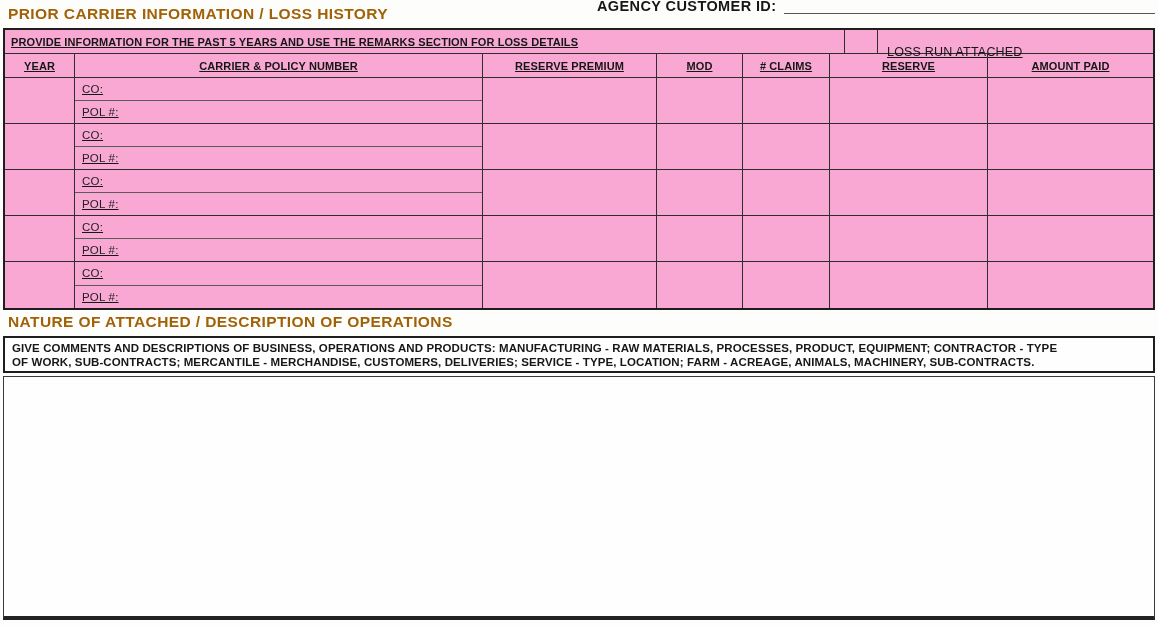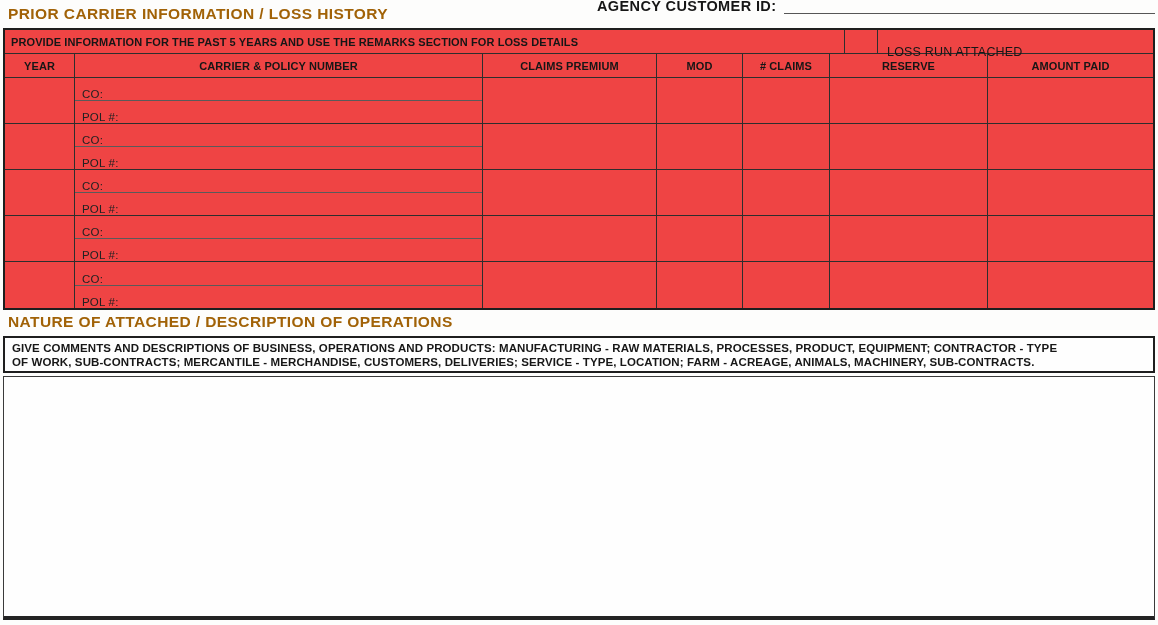--- a/index.html
+++ b/index.html
@@ -17,21 +17,21 @@
   #nature-title { left:8px; top:313px; }
 
   
   .agency { position:absolute; left:597px; top:-3px; width:558px; display:flex; align-items:flex-end; }
   .agency-label { font-weight:bold; font-size:14.5px; letter-spacing:.4px; white-space:nowrap; }
   .agency-line { flex:1; margin-left:8px; height:17px; border-bottom:1.5px solid #565656; }
 
   
   .loss-table {
     position:absolute; left:3px; top:28px; width:1152px;
-    border:2px solid #1e1e1e; background:#ef4444;
+    border:2px solid #1e1e1e; background:#f9a8d4;text-decoration:underline;
   }
   .trow { display:flex; border-bottom:1px solid #2e2e2e; }
   .row-provide { height:24px; }
   .cell-provide {
     width:840px; border-right:1px solid #2e2e2e;
     font-size:11px; font-weight:bold; padding:6px 0 0 6px;
     letter-spacing:.1px; white-space:nowrap; overflow:hidden;
   }
   .cell-chk { width:33px; border-right:1px solid #2e2e2e; }
   .cell-lossrun { flex:1; font-size:12.5px; padding:15px 0 0 9px; letter-spacing:.2px; }
@@ -47,21 +47,21 @@
     font-size:11px; font-weight:bold; padding-top:6px; letter-spacing:.1px;
     overflow:hidden; white-space:nowrap;
   }
   .hcell:last-child { border-right:none; }
 
   .row-group { height:46px; }
   .row-group:last-child { border-bottom:none; }
   .gcell { border-right:1px solid #2e2e2e; }
   .gcell:last-child { border-right:none; }
   .carrier-cell { display:flex; flex-direction:column; }
-  .half { flex:1; display:flex; align-items:flex-end; padding-left:7px; }
+  .half { flex:1; display:flex; align-items:center; padding-left:7px; }
   .half.co { border-bottom:1px solid #5a5a5a; }
   .sub-label { font-size:11.5px; color:#222222; letter-spacing:.2px; }
   .sub-input { flex:1; height:100%; }
 
   
   .instr-box {
     position:absolute; left:3px; top:336px; width:1152px; height:37px;
     border:2px solid #1e1e1e; background:#fefefe;
     padding:3px 7px 12px 7px;
   }
@@ -91,21 +91,21 @@
 
     <div class="trow row-provide">
       <div class="cell-provide">PROVIDE INFORMATION FOR THE PAST 5 YEARS AND USE THE REMARKS SECTION FOR LOSS DETAILS</div>
       <div class="cell-chk"></div>
       <div class="cell-lossrun">LOSS RUN ATTACHED</div>
     </div>
 
     <div class="grid-row row-head">
       <div class="hcell">YEAR</div>
       <div class="hcell">CARRIER &amp; POLICY NUMBER</div>
-      <div class="hcell">CLAIMS PREMIUM</div>
+      <div class="hcell">RESERVE PREMIUM</div>
       <div class="hcell">MOD</div>
       <div class="hcell"># CLAIMS</div>
       <div class="hcell">RESERVE</div>
       <div class="hcell">AMOUNT PAID</div>
     </div>
 
     <div class="grid-row row-group">
       <div class="gcell"></div>
       <div class="gcell carrier-cell">
         <div class="half co">

